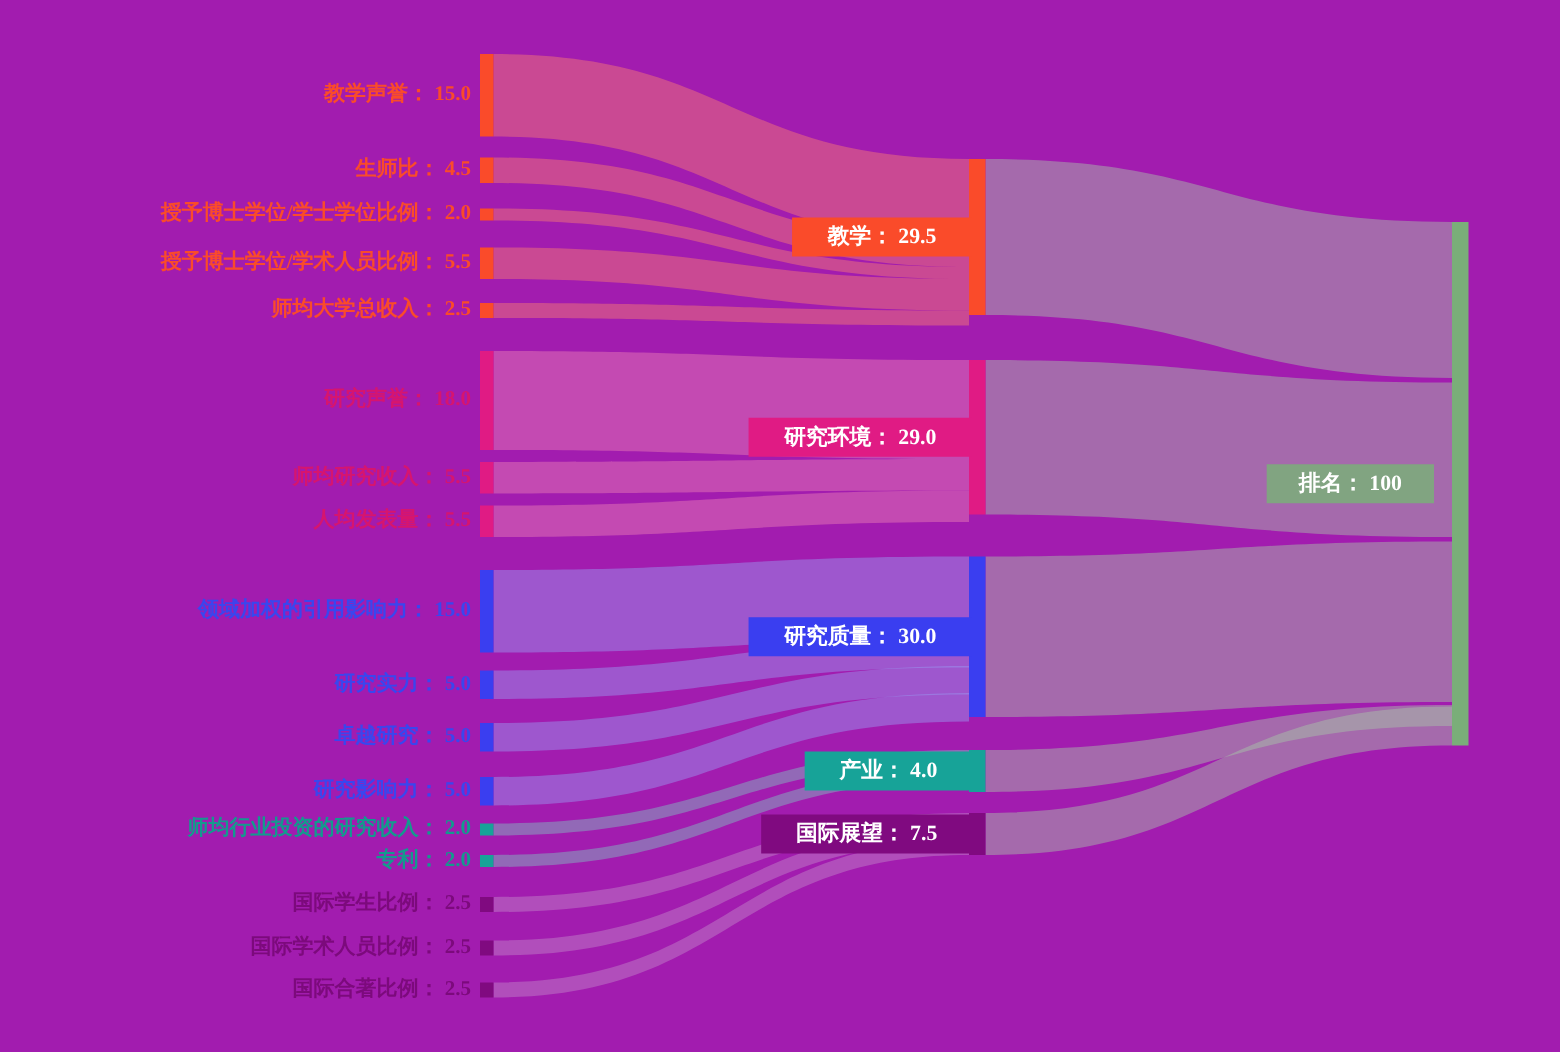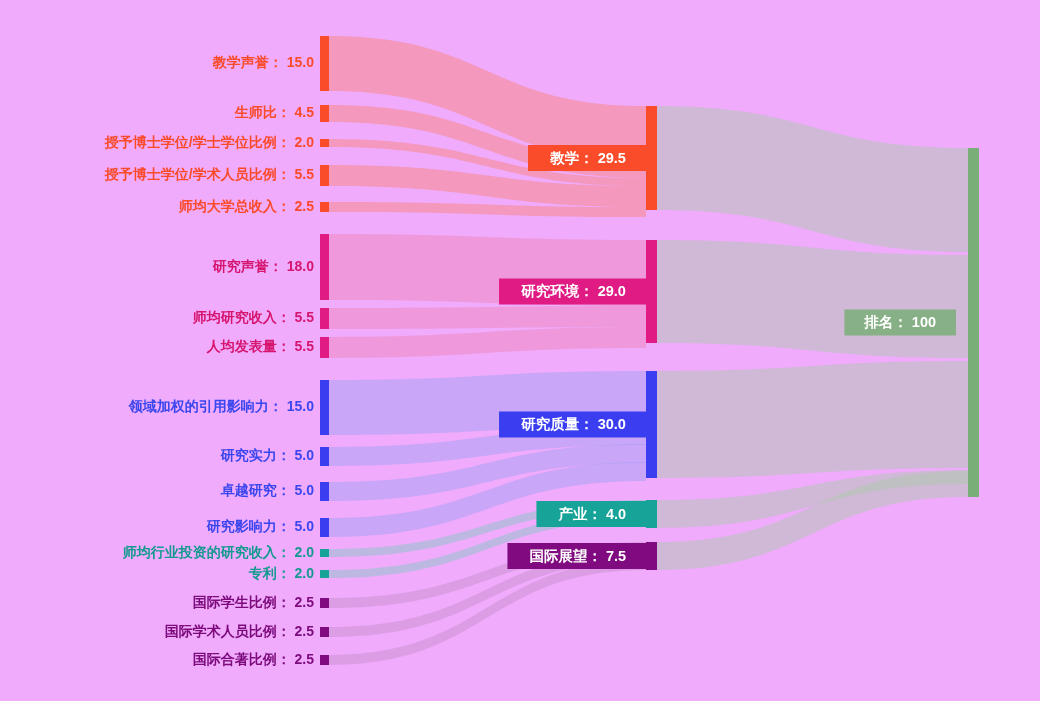--- a/index.html
+++ b/index.html
@@ -10,21 +10,22 @@
   body {
     width: 1040px;
     height: 701px;
     font-family: "Liberation Sans", "DejaVu Sans", sans-serif;
     overflow: hidden;
   }
   #sankey-root {
     position: relative;
     width: 1040px;
     height: 701px;
-    background: #f0abfc;
+    background: #a21caf;
+    font-family: Liberation Serif, serif;
   }
   svg#sankey-svg {
     display: block;
     width: 1040px;
     height: 701px;
   }
   .link-path { fill-opacity: 0.45; stroke: none; }
   .node-rect { stroke: none; }
   .src-label {
     font-size: 14px;

